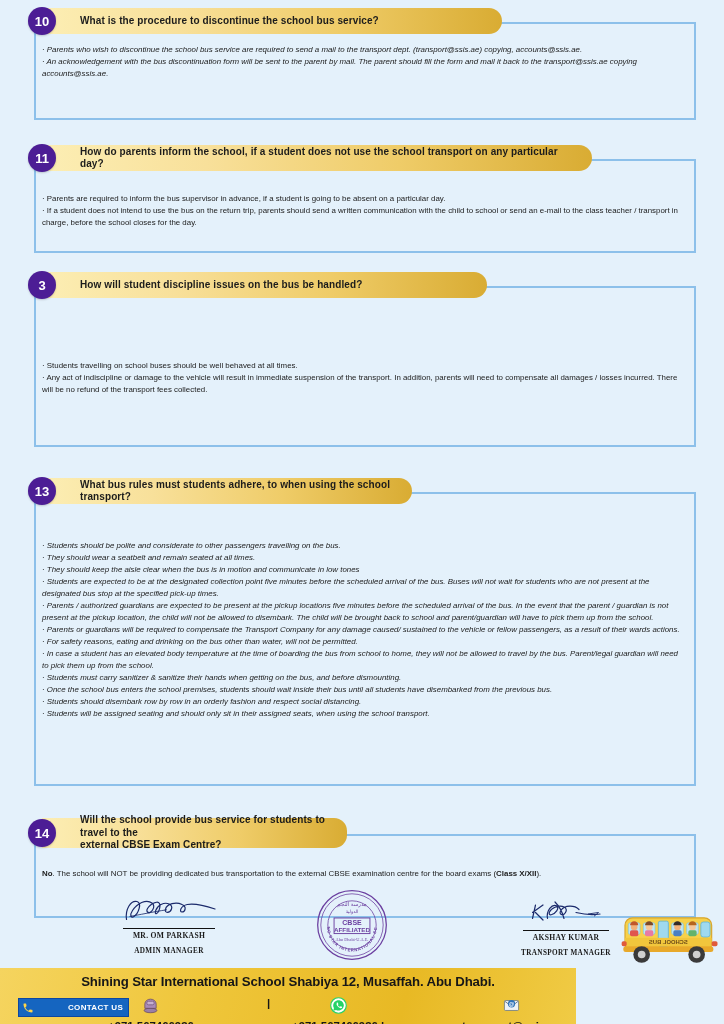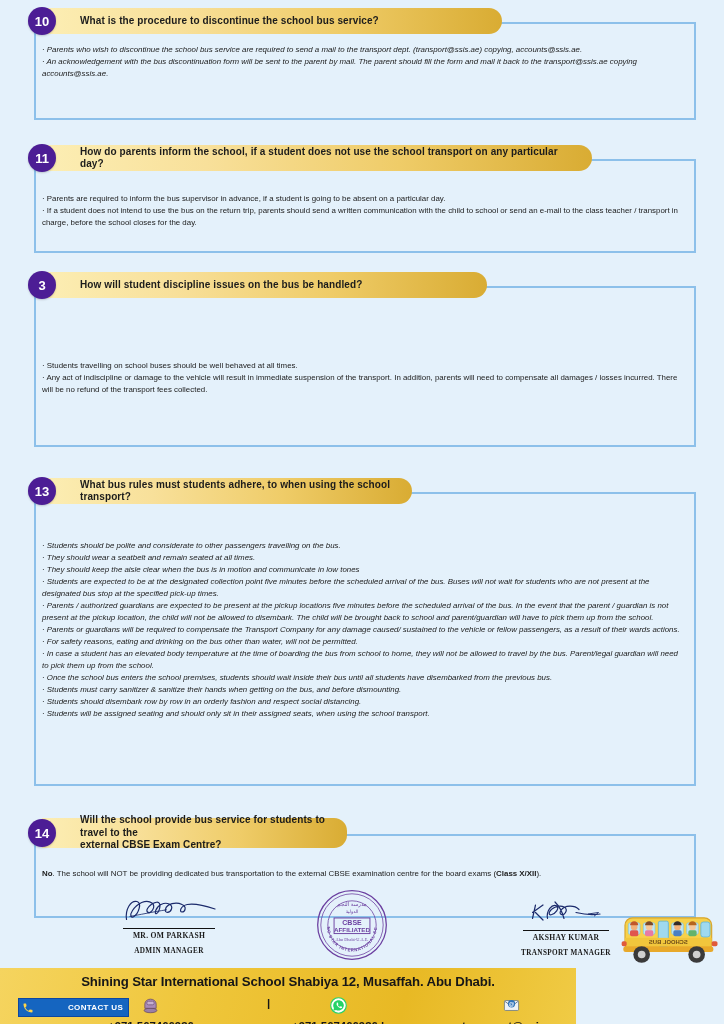--- a/index.html
+++ b/index.html
@@ -288,22 +288,22 @@
     </div>
     <div class="q-body">
       <p>· Students should be polite and considerate to other passengers travelling on the bus.</p>
       <p>· They should wear a seatbelt and remain seated at all times.</p>
       <p>· They should keep the aisle clear when the bus is in motion and communicate in low tones</p>
       <p>· Students are expected to be at the designated collection point five minutes before the scheduled arrival of the bus. Buses will not wait for students who are not present at the designated bus stop at the specified pick-up times.</p>
       <p>· Parents / authorized guardians are expected to be present at the pickup locations five minutes before the scheduled arrival of the bus. In the event that the parent / guardian is not present at the pickup location, the child will not be allowed to disembark. The child will be brought back to school and parent/guardian will have to pick them up from the school.</p>
       <p>· Parents or guardians will be required to compensate the Transport Company for any damage caused/ sustained to the vehicle or fellow passengers, as a result of their wards actions.</p>
       <p>· For safety reasons, eating and drinking on the bus other than water, will not be permitted.</p>
       <p>· In case a student has an elevated body temperature at the time of boarding the bus from school to home, they will not be allowed to travel by the bus. Parent/legal guardian will need to pick them up from the school.</p>
+      <p>· Students must carry sanitizer &amp; sanitize their hands when getting on the bus, and before dismounting.</p>
       <p>· Once the school bus enters the school premises, students should wait inside their bus until all students have disembarked from the previous bus.</p>
-      <p>· Students must carry sanitizer &amp; sanitize their hands when getting on the bus, and before dismounting.</p>
       <p>· Students should disembark row by row in an orderly fashion and respect social distancing.</p>
       <p>· Students will be assigned seating and should only sit in their assigned seats, when using the school transport.</p>
     </div>
   </div>
 
   <div class="faq" id="faq-14">
     <div class="faq-box"></div>
     <div class="q-header">
       <div class="q-bar two-line" style="width:305px">
         <span class="q-text">Will the school provide bus service for students to travel to the

